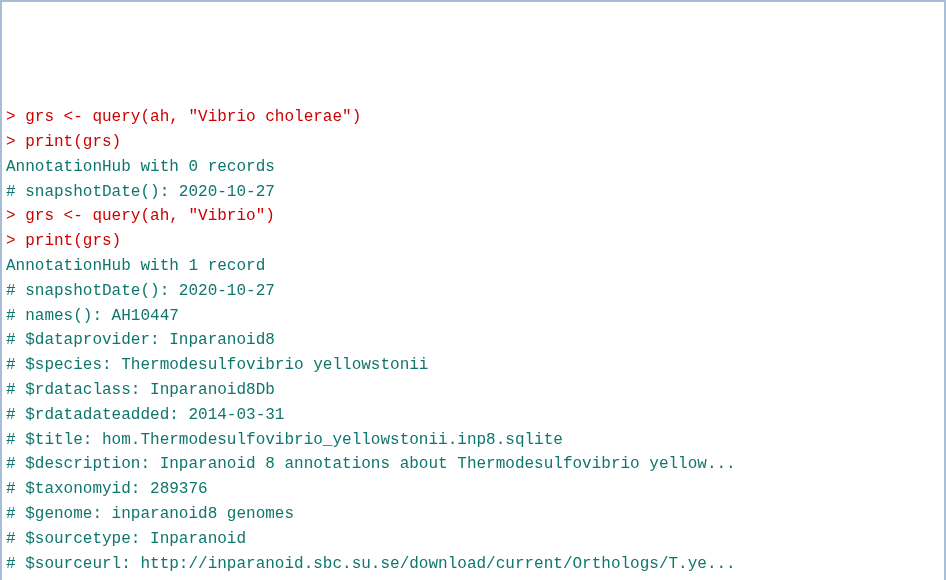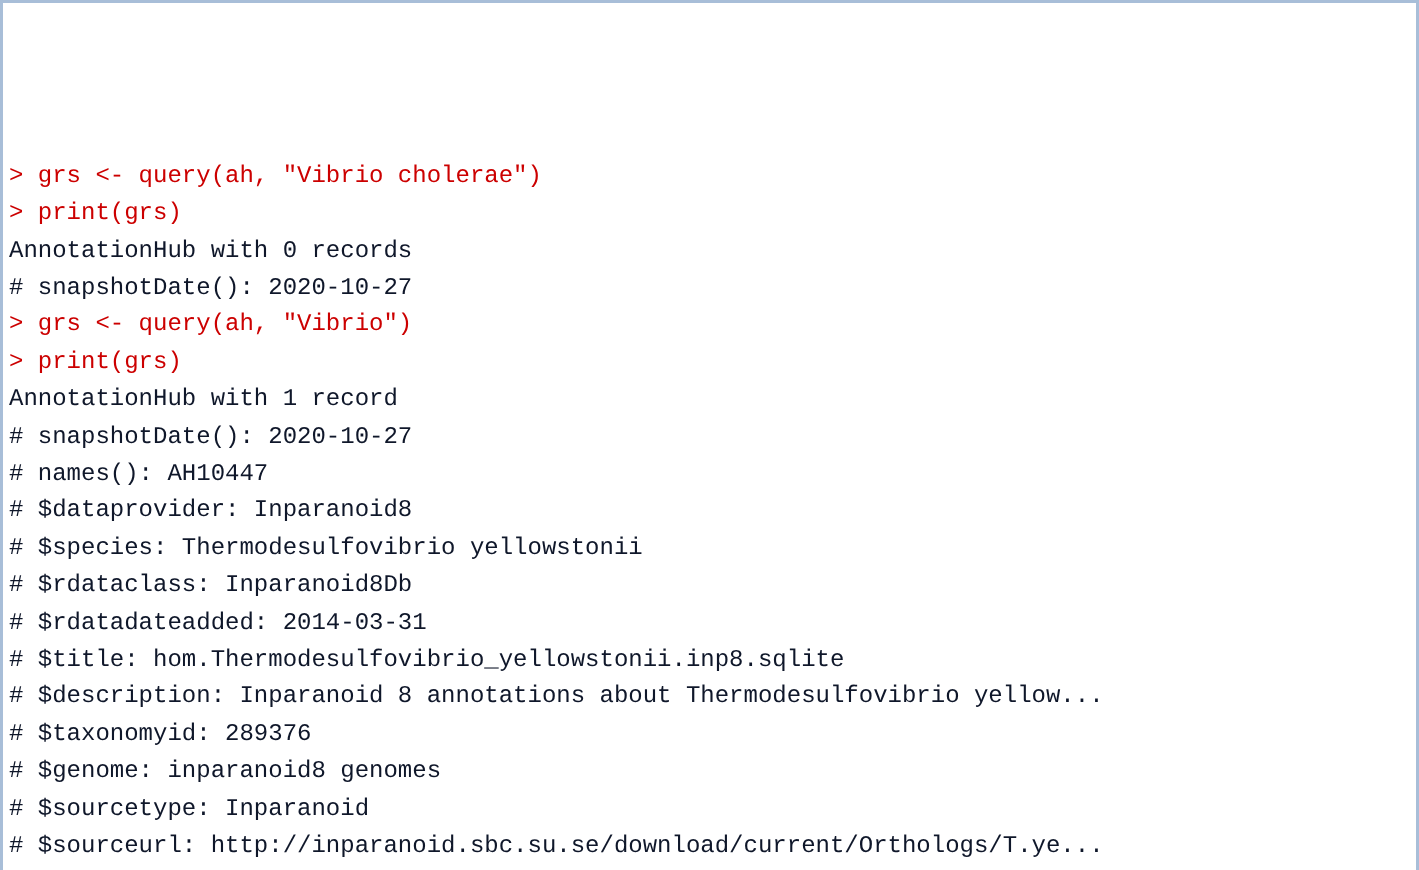--- a/index.html
+++ b/index.html
@@ -10,21 +10,21 @@
     line-height: 1.55;
     background: #ffffff;
     color: #5a5aa0;
     width: 946px;
     box-sizing: border-box;
     position: relative;
     white-space: pre;
     border: 2px solid #a8bed8;
   }
   .input { color: #cc0000; }
-  .output { color: #0f172a; font-family: Liberation Mono, monospace; }
+  .output { color: #0f766e; font-family: Liberation Mono, monospace; }
   .line { display: block; }
 </style>
 </head>
 <body>
 
 
 
 <div id="console"><span class="line input">&gt; grs &lt;- query(ah, "Vibrio cholerae")</span><span class="line input">&gt; print(grs)</span><span class="line output">AnnotationHub with 0 records</span><span class="line output"># snapshotDate(): 2020-10-27</span><span class="line input">&gt; grs &lt;- query(ah, "Vibrio")</span><span class="line input">&gt; print(grs)</span><span class="line output">AnnotationHub with 1 record</span><span class="line output"># snapshotDate(): 2020-10-27</span><span class="line output"># names(): AH10447</span><span class="line output"># $dataprovider: Inparanoid8</span><span class="line output"># $species: Thermodesulfovibrio yellowstonii</span><span class="line output"># $rdataclass: Inparanoid8Db</span><span class="line output"># $rdatadateadded: 2014-03-31</span><span class="line output"># $title: hom.Thermodesulfovibrio_yellowstonii.inp8.sqlite</span><span class="line output"># $description: Inparanoid 8 annotations about Thermodesulfovibrio yellow...</span><span class="line output"># $taxonomyid: 289376</span><span class="line output"># $genome: inparanoid8 genomes</span><span class="line output"># $sourcetype: Inparanoid</span><span class="line output"># $sourceurl: http://inparanoid.sbc.su.se/download/current/Orthologs/T.ye...</span><span class="line output"># $sourcesize: NA</span></div>
 
 

